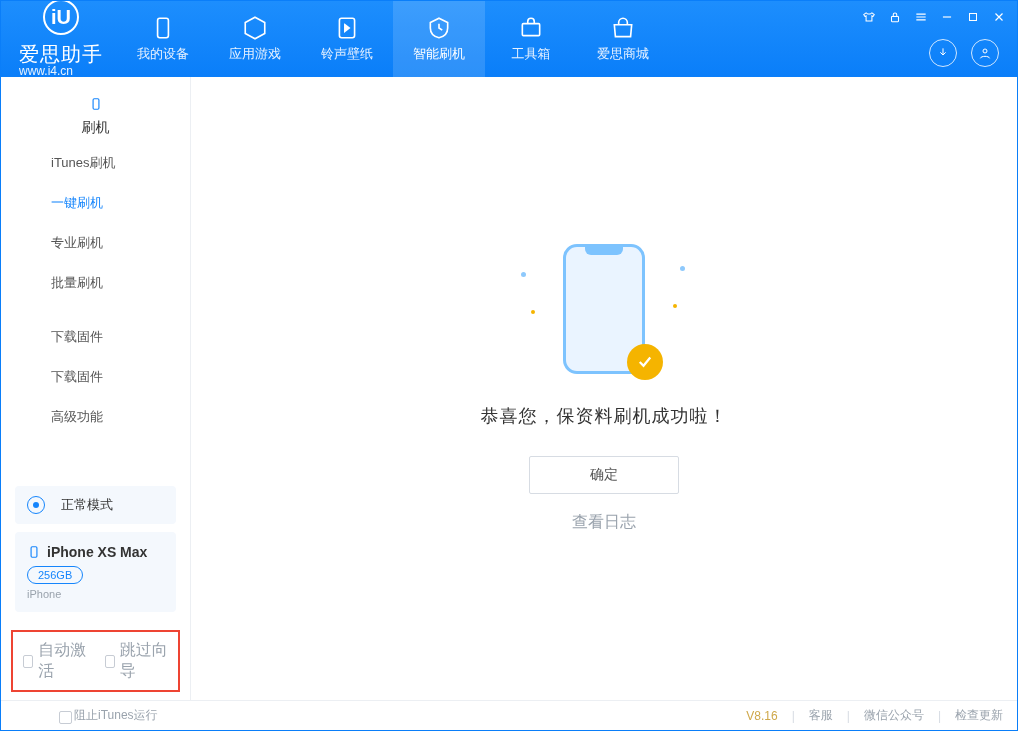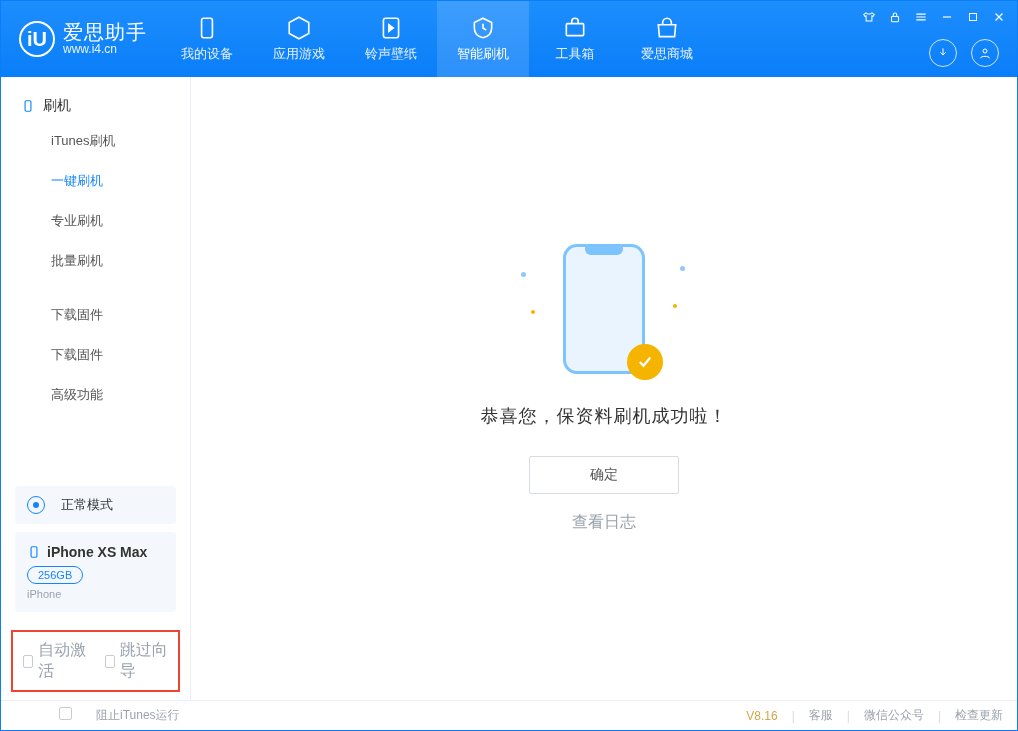--- a/index.html
+++ b/index.html
@@ -1,35 +1,35 @@
 <!DOCTYPE html>
 <html><head>
 <meta charset="utf-8">
 <style>
 * { margin: 0; padding: 0; box-sizing: border-box; font-family: "Microsoft YaHei", Arial, sans-serif; }
 body { background: #fff; width: 1018px; height: 731px; overflow: hidden; border: 1px solid #0a7ef9; }
 .titlebar { height: 76px; background: linear-gradient(to bottom, #1d8efd, #0a7ef9); display: flex; align-items: center; color: #fff; position: relative; }
-.logo-block { display: flex; align-items: center; padding: 0 14px 0 18px; gap: 8px; }
+.logo-block { display: flex; align-items: center; padding: 0 14px 0 18px; gap: 8px; flex-direction: column; }
 .logo-icon { width: 36px; height: 36px; border-radius: 50%; border: 2px solid #fff; display: flex; align-items: center; justify-content: center; font-weight: bold; font-size: 20px; color:#fff; }
 .logo-text { line-height: 1.1; }
 .logo-text .name { font-size: 20px; font-weight: 500; letter-spacing: 1px; }
 .logo-text .url { font-size: 12px; opacity: .9; }
 .tabs { display: flex; height: 100%; }
 .tab { width: 92px; display: flex; flex-direction: column; align-items: center; justify-content: center; gap: 4px; cursor: pointer; font-size: 13px; color: #e6f1ff; }
 .tab.active { background: rgba(255,255,255,0.14); color:#fff; }
 .tab svg { width: 26px; height: 26px; }
 .titlebar-right { position: absolute; right: 10px; top: 8px; display: flex; gap: 10px; align-items: center; color:#d8ecff; font-size: 14px;}
 .titlebar-right .win-btn { width: 16px; height: 16px; cursor:pointer; display:inline-flex; align-items:center; justify-content:center; }
 .titlebar-bottom-right { position:absolute; right:18px; bottom:10px; display:flex; gap:14px; }
 .circ-btn { width:28px; height:28px; border:1.5px solid rgba(255,255,255,.8); border-radius:50%; display:flex; align-items:center; justify-content:center; cursor:pointer; }
 .circ-btn svg{ width:16px; height:16px; stroke:#fff; fill:none; stroke-width:1.5;}
 .body { display: flex; height: calc(100% - 76px - 30px); }
 .sidebar { width: 190px; border-right: 1px solid #eceff3; display:flex; flex-direction:column; }
 .side-section { padding: 14px 0 0 0; }
-.side-header { display:flex; align-items:center; gap:8px; padding: 6px 20px; font-size: 14px; color:#333; font-weight:500; }
+.side-header { display:flex; align-items:center; gap:8px; padding: 6px 20px; font-size: 14px; color:#333; font-weight:500;flex-direction:column; }
 .side-header svg { width:14px; height:14px; }
 .side-item { padding: 11px 20px 11px 50px; font-size: 13px; color:#555; cursor:pointer; }
 .side-item.active { color:#1585fc; }
 .sidebar-spacer { flex:1; }
 .device-card { margin: 8px 14px; padding: 10px 12px; background:#f4f8fd; border-radius:4px; font-size:13px; color:#333; display:flex; align-items:center; gap:16px;}
 .device-card .mode-icon{ width:18px;height:18px; border:1.5px solid #1585fc; border-radius:50%; display:inline-flex; align-items:center; justify-content:center;}
 .device-card .mode-icon span{ width:6px;height:6px;background:#1585fc;border-radius:50%;}
 .device-info{ margin:0 14px 12px 14px; padding:12px; background:#f4f8fd; border-radius:4px;}
 .device-info .dname{ font-size:14px; color:#333; font-weight:600; display:flex; align-items:center; gap:6px;}
 .device-info .badge{ display:inline-block; margin-top:6px; padding:2px 10px; border:1px solid #1585fc; color:#1585fc; border-radius:10px; font-size:11px;}
@@ -222,21 +222,21 @@
         </div>
     </div>
     <div class="msg">恭喜您，保资料刷机成功啦！</div>
     <button class="ok-btn">确定</button>
     <div class="log-link">查看日志</div>
   </div>
 </div>
 
 <div class="footer">
   <div class="left">
-    <label style="display:flex;align-items:flex-start;gap:24px;padding-left:44px;">
+    <label style="display:flex;align-items:flex-end;gap:2px;padding-left:44px;">
         <span class="chk"></span>
         <span>阻止iTunes运行</span>
       </label>
   </div>
   <div class="right">
     <span class="ver">V8.16</span>
     <span class="sep">|</span>
     <span class="link">客服</span>
     <span class="sep">|</span>
     <span class="link">微信公众号</span>

